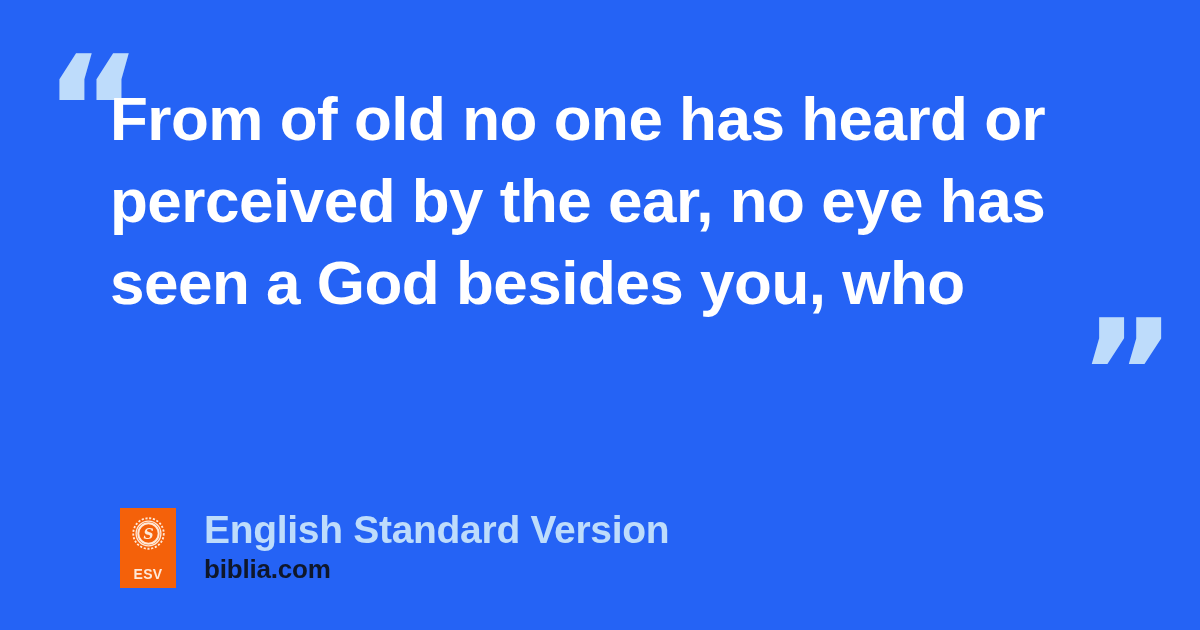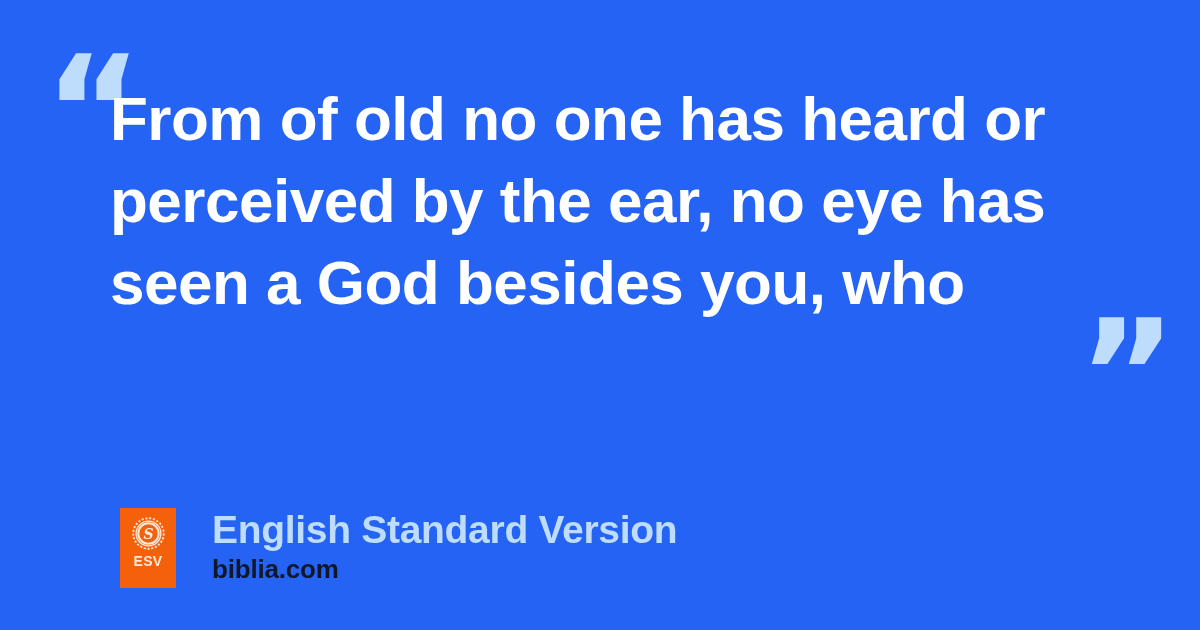--- a/index.html
+++ b/index.html
@@ -105,31 +105,31 @@
     box-sizing: border-box;
   }
 
   .esv-seal {
     width: 33px;
     height: 33px;
     flex: 0 0 auto;
   }
 
   .esv-abbr {
-    margin-top: 4px;
+    margin-top: 17px;
     color: #ffe9d8;
     font-family: "Liberation Sans", sans-serif;
     font-size: 14px;
     font-weight: 700;
     letter-spacing: 0.4px;
     line-height: 1;
   }
 
   .attribution-text {
-    margin-left: 36px;
+    margin-left: 28px;
     display: flex;
     flex-direction: column;
     justify-content: space-between;
   }
 
   .version-name {
     color: #bedcfb;
     font-family: "Liberation Sans", sans-serif;
     font-size: 39px;
     font-weight: 700;

